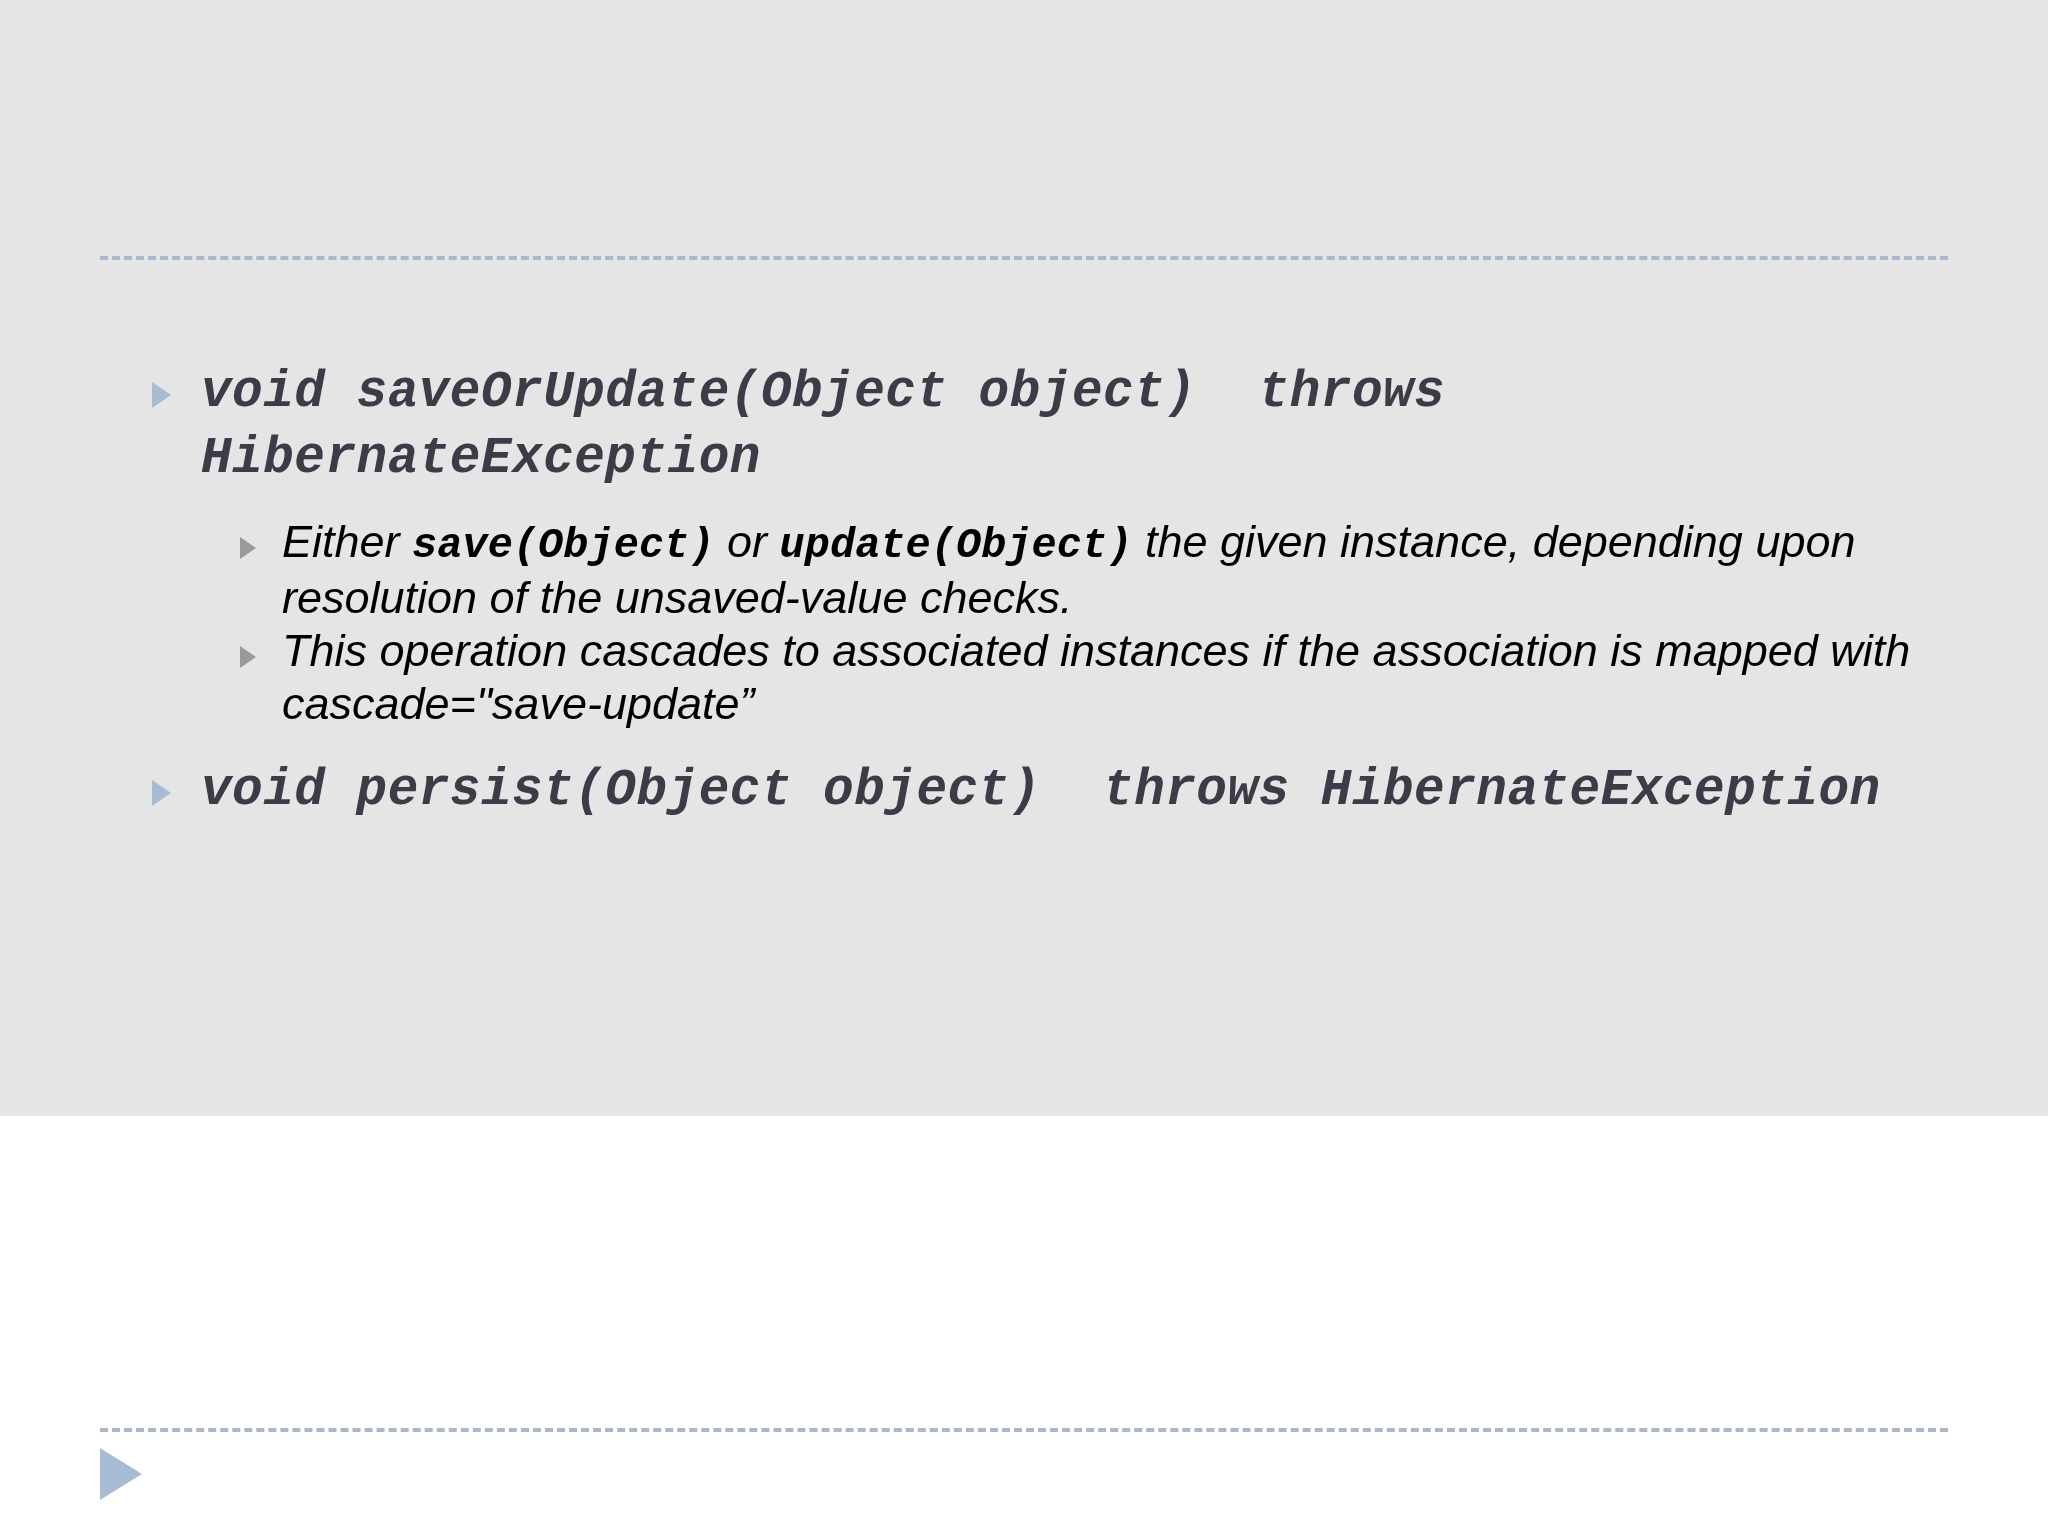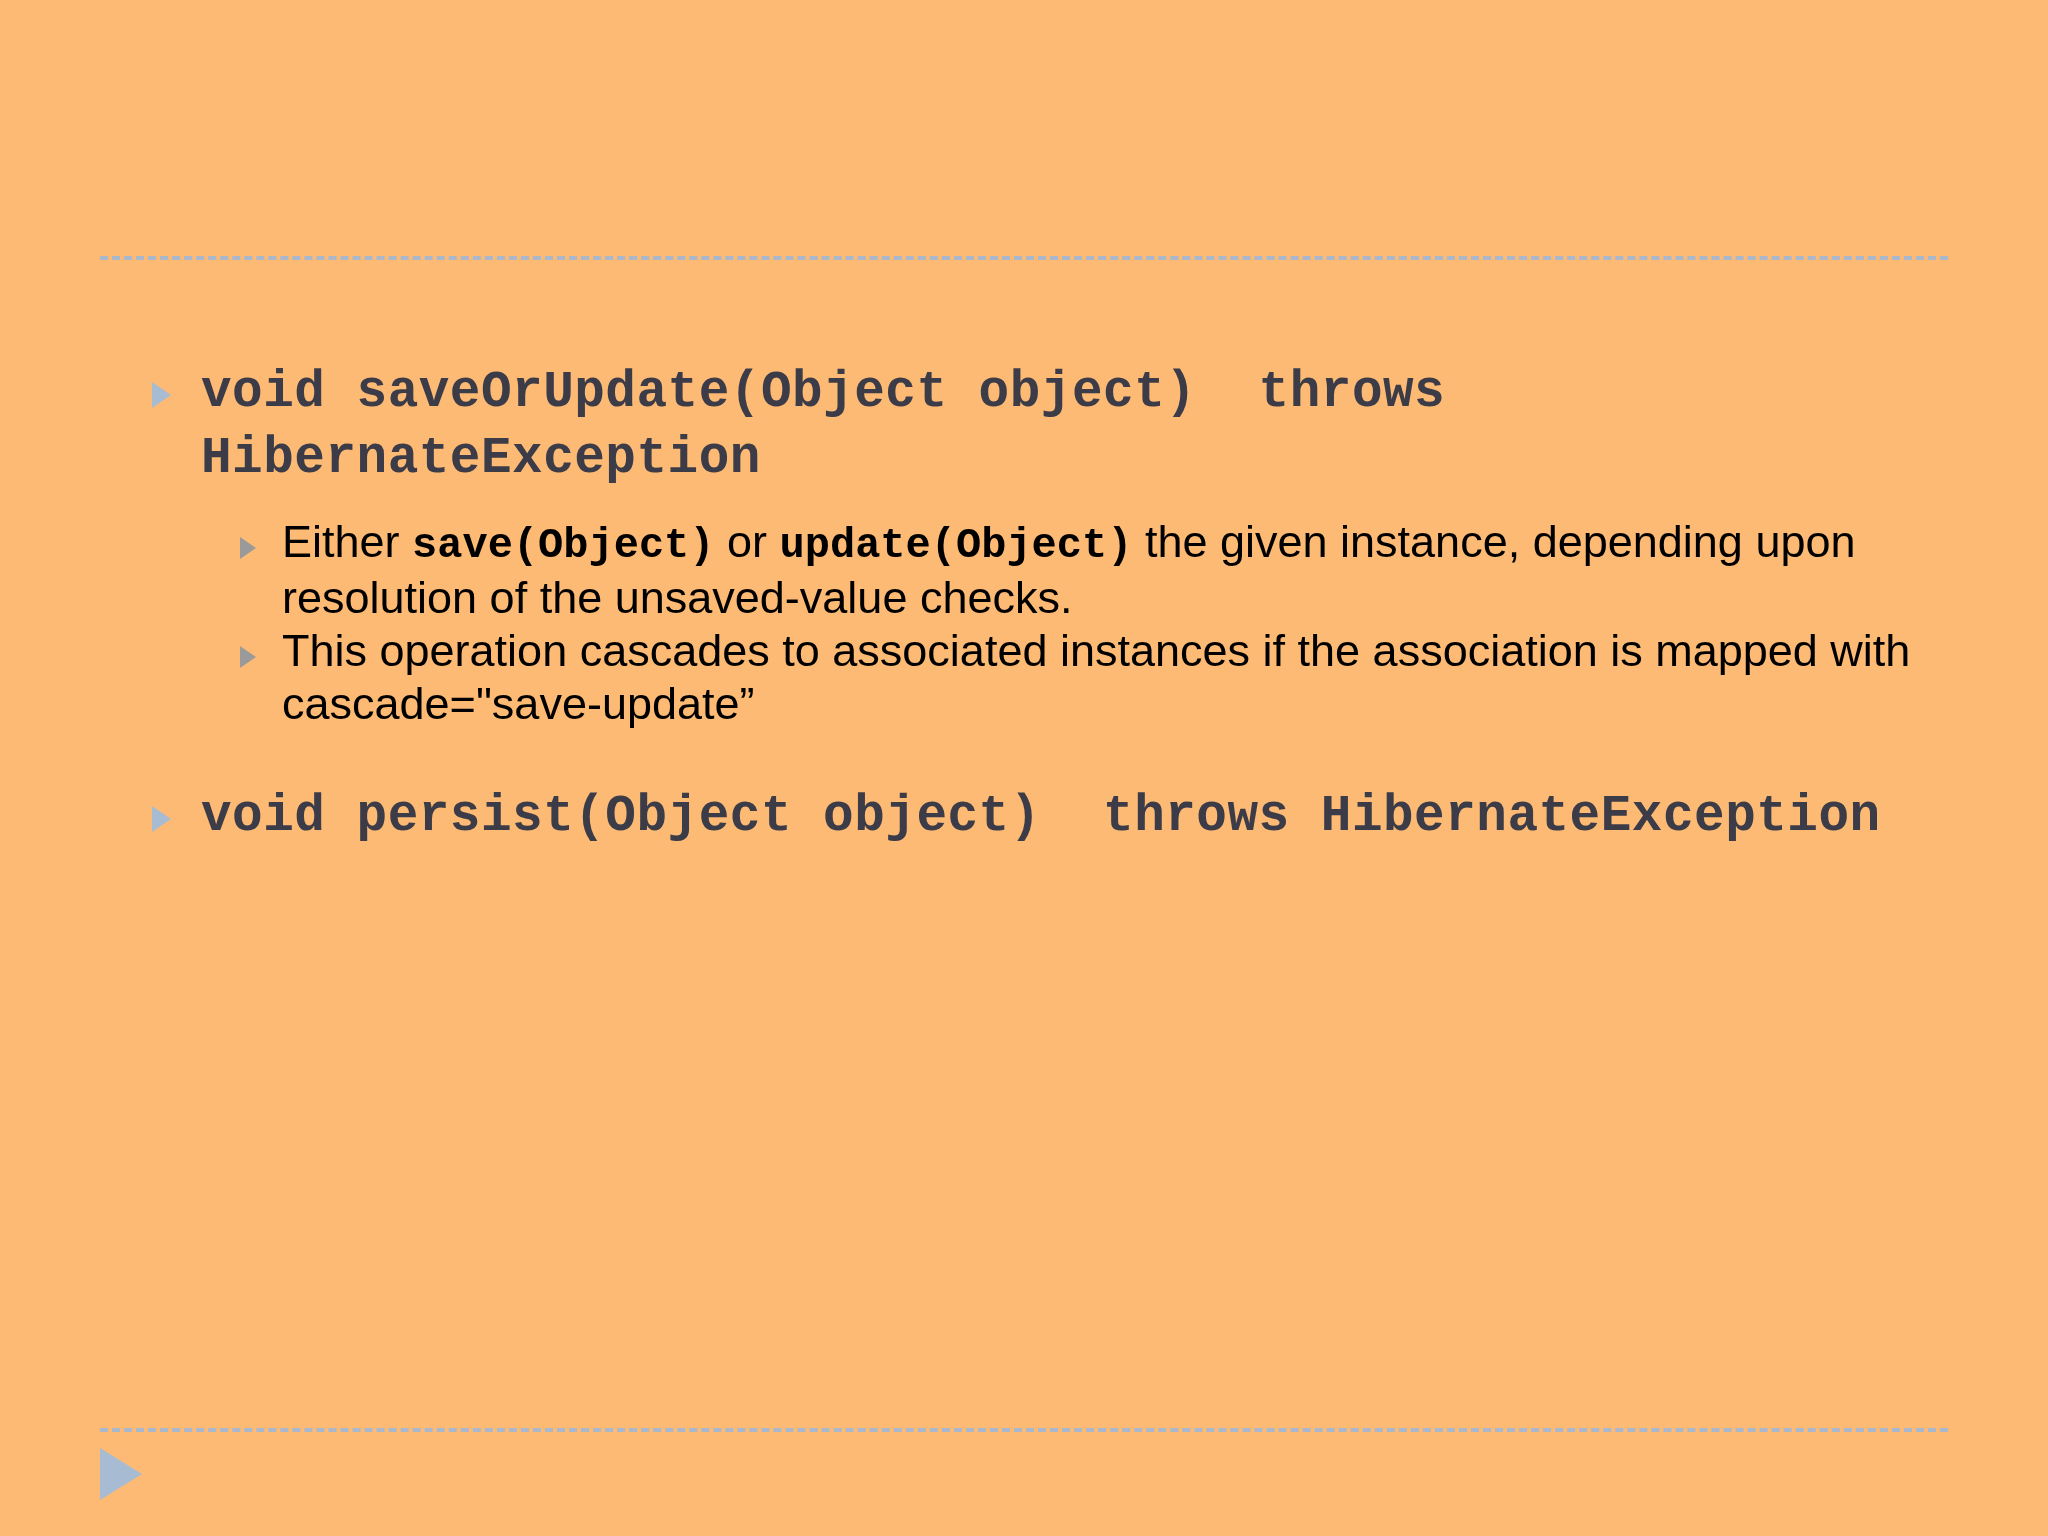--- a/index.html
+++ b/index.html
@@ -10,23 +10,24 @@
   body {
     width: 2048px;
     height: 1536px;
     font-family: "Liberation Sans", sans-serif;
     overflow: hidden;
   }
 
   .slide {
     position: relative;
     width: 2048px;
-    height: 1536px;
-    background: #fdba74;
+    height: 1116px;
+    background: #e5e5e5;
     box-sizing: border-box;
+    font-style: italic;
   }
 
   
   .rule {
     position: absolute;
     left: 100px;
     right: 100px;
     height: 0;
     border-top: 4px dashed #a9b8cc;
   }
@@ -58,21 +59,21 @@
 
   
   .content {
     position: absolute;
     left: 0;
     top: 360px;
     width: 2048px;
   }
 
   .block { margin-bottom: 0; }
-  .block + .block { margin-top: 54px; }
+  .block + .block { margin-top: 28px; }
 
   
   .l1 {
     display: flex;
     align-items: flex-start;
     padding-left: 152px;
     padding-right: 120px;
   }
   .l1-marker {
     flex: 0 0 auto;

